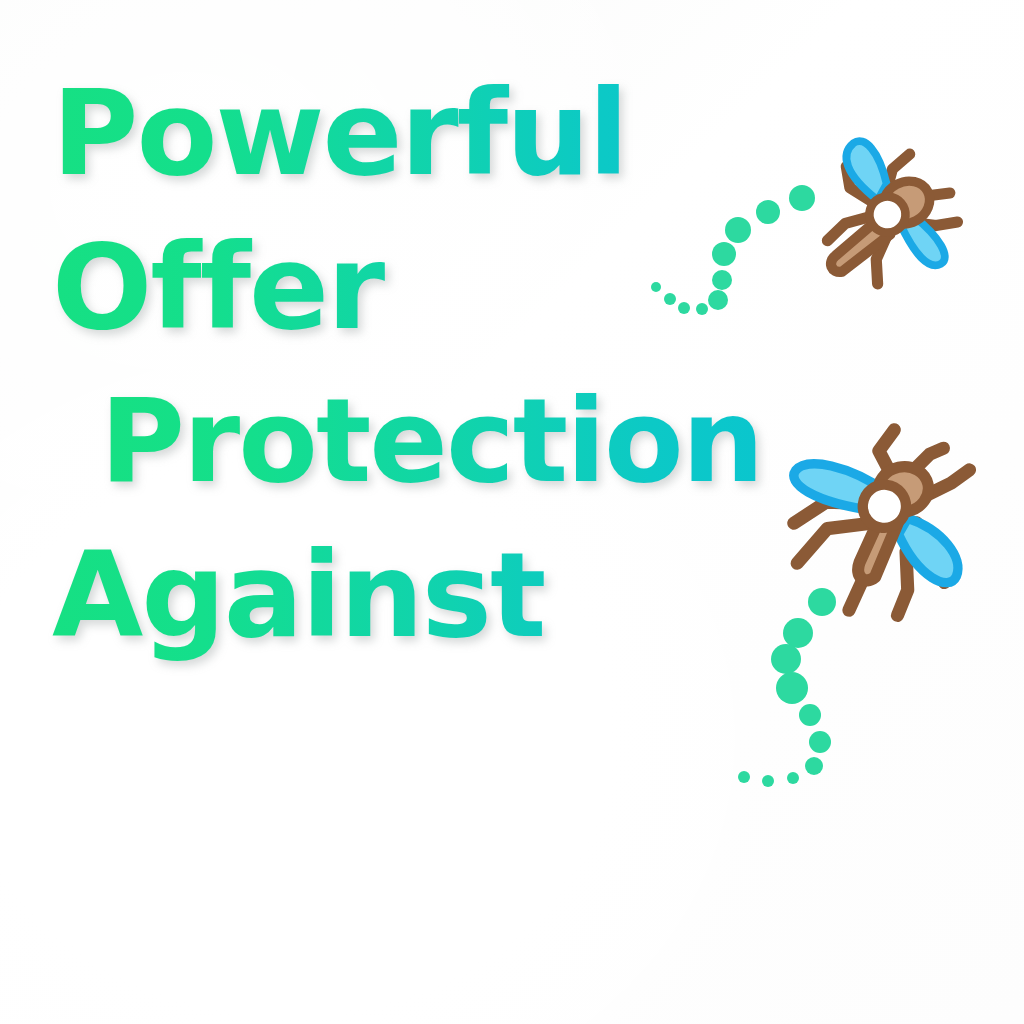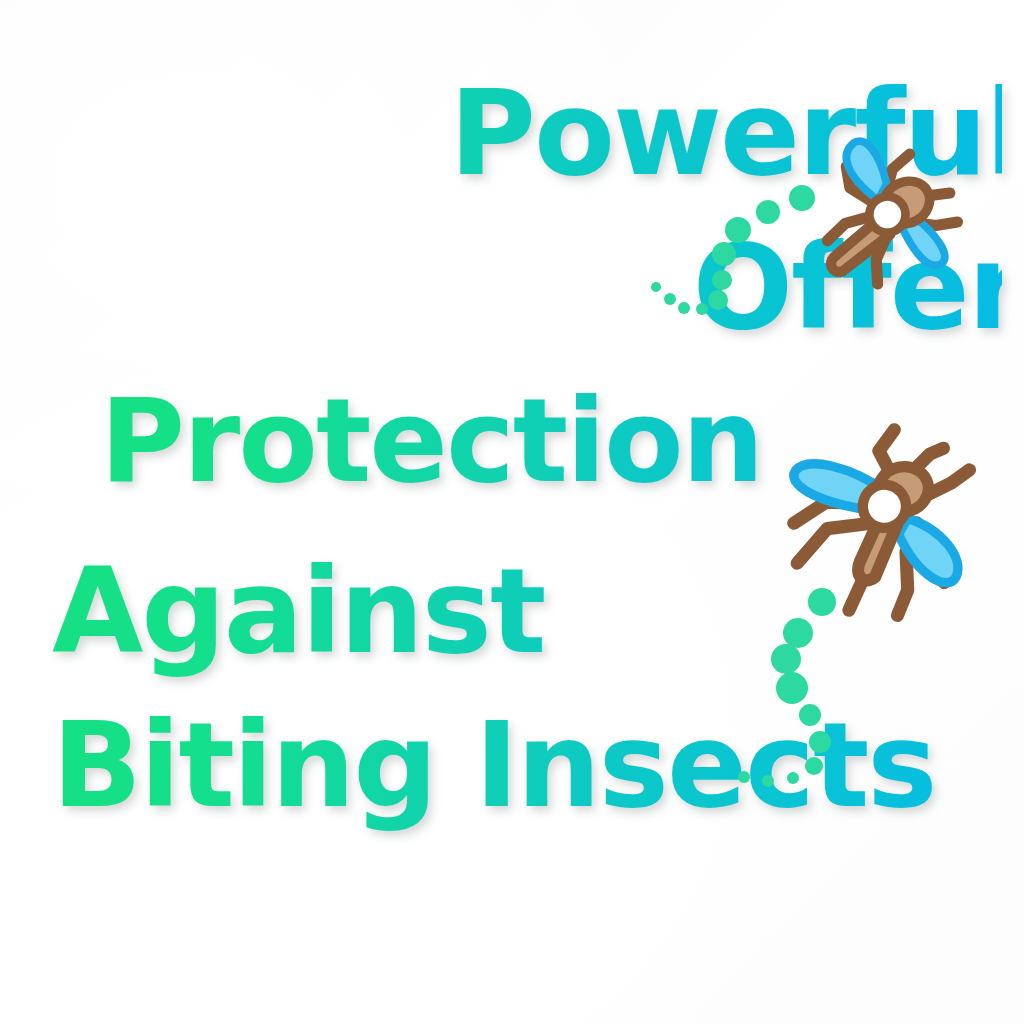--- a/index.html
+++ b/index.html
@@ -129,21 +129,21 @@
     white-space:nowrap;
     background-image:linear-gradient(90deg,#16E083 0%,#14DF8C 16%,#10D2B0 42%,#0CC9C6 58%,#09C4D2 76%,#06BCE4 100%);
     background-size:1000px 100%;
     background-repeat:no-repeat;
     -webkit-background-clip:text;
             background-clip:text;
     color:transparent;
     -webkit-text-fill-color:transparent;
     filter:drop-shadow(4px 5px 5px rgba(120,130,130,.30));
   }
-  .l1{font-size:118px;text-align:right;}
+  .l1{font-size:118px;}
   .l2{font-size:118px;}
   .l3{font-size:116px;}
   .l4{font-size:116px;margin-left:48px;}
   .l5{font-size:118px;}
   .l6{font-size:118px;}
 
   
   .mosq{position:absolute;z-index:30;}
   .mosq-1{left:782px;top:122px;width:206px;height:176px;transform:rotate(-28deg);}
   .mosq-2{left:766px;top:418px;width:236px;height:202px;transform:rotate(6deg);}
@@ -164,24 +164,23 @@
     <div class="frond frond-l2"></div>
     <div class="frond frond-tr"></div>
     <div class="frond frond-mr"></div>
     <div class="frond frond-br"></div>
     <div class="wash"></div>
     <div class="blowout"></div>
   </div>
 
   <div class="headline">
     <span class="line l1" style="background-size: 950px 100%; background-position: 0px 0px;">Powerful</span>
-    <span class="line l2" style="background-size: 950px 100%; background-position: 0px 0px; text-align: right;">Offer</span>
+    <span class="line l2" style="background-size: 950px 100%; background-position: 0px 0px;">Offer</span>
     <span class="line l4" style="background-size: 950px 100%; background-position: 0px 0px;">Protection</span>
-    <span class="line l5" style="background-size: 950px 100%; background-position: 0px 0px; margin-top: 16px;">Against</span>
-    <span class="line l6" style="background-size: 950px 100%; background-position: 0px 0px;">Biting Insects</span>
+    <span class="line l5" style="background-size: 950px 100%; background-position: 0px 0px;">Against</span>
   </div>
 
   <div class="trail trail-1" id="trail-1">
       <span class="dot" style="left: 139px; top: -5px; width: 26px; height: 26px; background: rgb(45, 217, 160);"></span>
       <span class="dot" style="left: 106px; top: 10px; width: 24px; height: 24px; background: rgb(45, 217, 160);"></span>
       <span class="dot" style="left: 75px; top: 27px; width: 26px; height: 26px; background: rgb(45, 217, 160);"></span>
       <span class="dot" style="left: 62px; top: 52px; width: 24px; height: 24px; background: rgb(45, 217, 160);"></span>
       <span class="dot" style="left: 62px; top: 80px; width: 20px; height: 20px; background: rgb(45, 217, 160);"></span>
       <span class="dot" style="left: 58px; top: 100px; width: 20px; height: 20px; background: rgb(45, 217, 160);"></span>
       <span class="dot" style="left: 46px; top: 113px; width: 12px; height: 12px; background: rgb(45, 217, 160);"></span>

